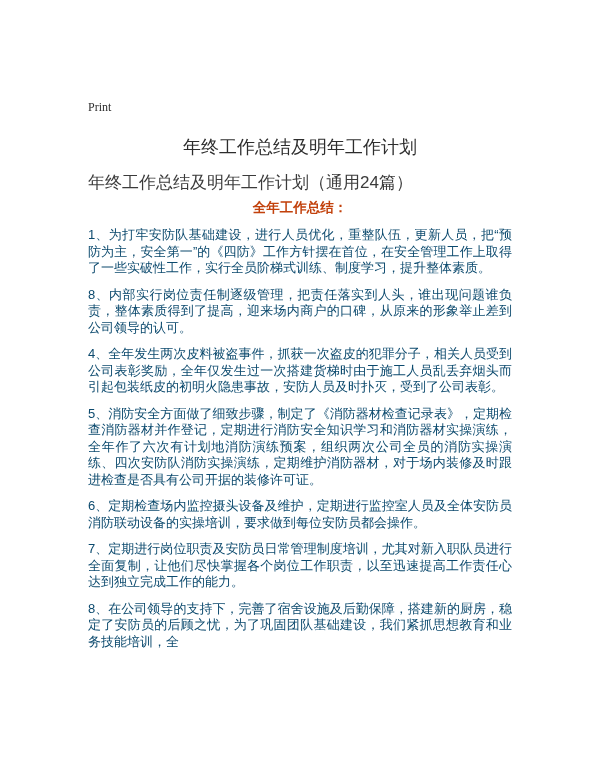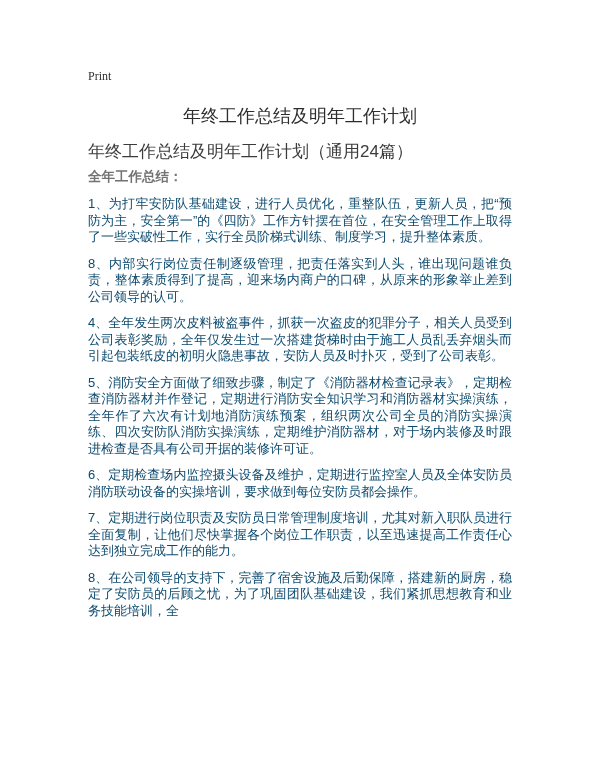--- a/index.html
+++ b/index.html
@@ -10,21 +10,21 @@
     width: 600px;
     height: 776px;
     background: #ffffff;
     overflow: hidden;
     font-family: "Liberation Sans", sans-serif;
   }
   .page {
     box-sizing: border-box;
     width: 600px;
     height: 776px;
-    padding: 66px 88px 0 88px;
+    padding: 97px 88px 0 88px;
     color: #3b3b3b;
   }
   .print-link {
     display: inline-block;
     font-family: "Liberation Serif", serif;
     font-size: 12px;
     line-height: 12px;
     color: #2f2f2f;
     cursor: pointer;
   }
@@ -48,21 +48,22 @@
     font-size: 13.5px;
     line-height: 18px;
     font-weight: 700;
     color: #2f2f2f;
   }
   .doc-subheading {
     margin: 8px 0 0 0;
     font-size: 13.5px;
     line-height: 18px;
     font-weight: 700;
-    color: #737373;
+    color: #c2410c;
+    text-align: center;
   }
   .body-para {
     margin: 10px 0 0 0;
     font-size: 13px;
     line-height: 16.5px;
     text-align: justify;
     color: #0c4a6e;
     word-break: break-all;
   }
 </style>

